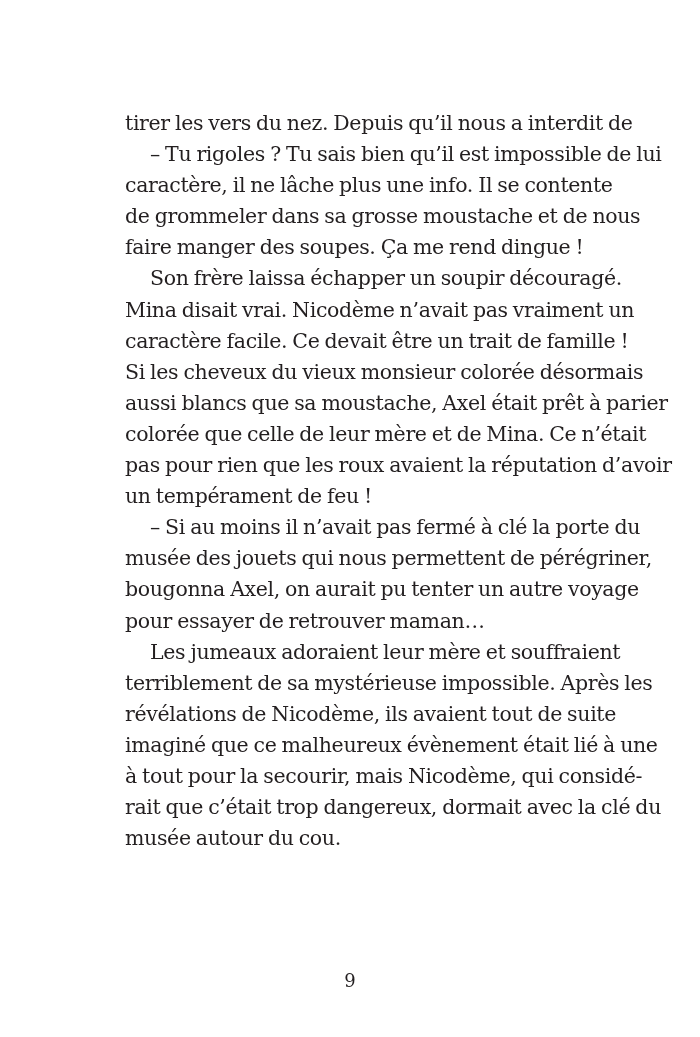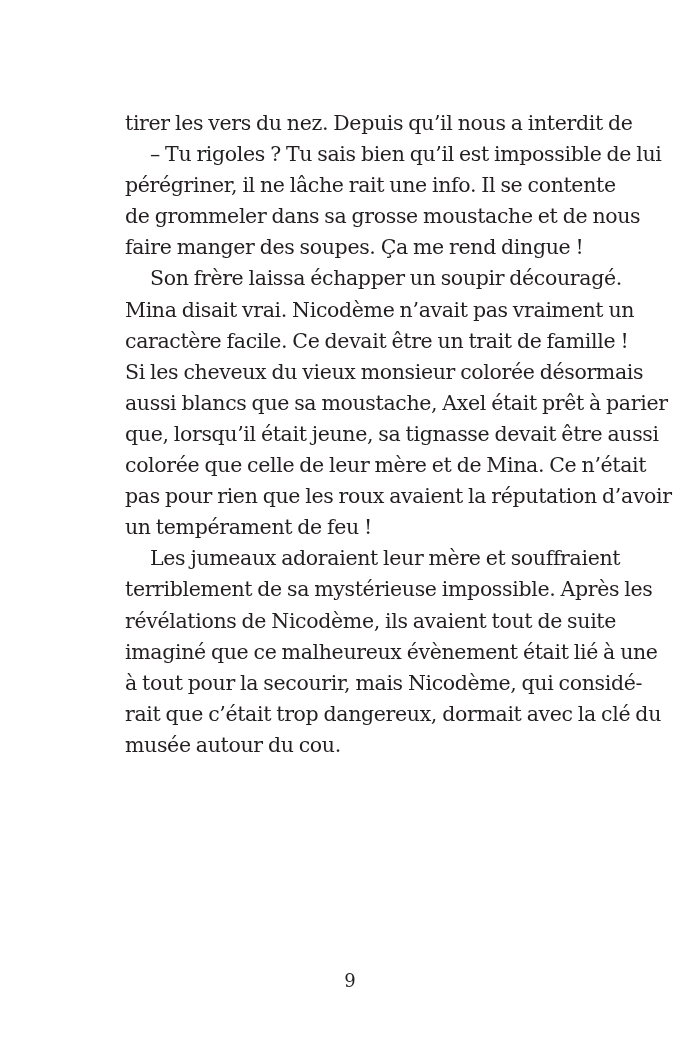--- a/index.html
+++ b/index.html
@@ -24,34 +24,39 @@
     font-size: 18px; color: #231f20;
   }
 </style>
 </head>
 <body>
 
 <div class="page">
   <div>
     <div class="line">tirer les vers du nez. Depuis qu’il nous a interdit de</div>
     <div class="line indent">– Tu rigoles ? Tu sais bien qu’il est impossible de lui</div>
-    <div class="line">pérégriner, il ne lâche rait une info. Il se contente</div>
+    <div class="line">caractère, il ne lâche plus une info. Il se contente</div>
     <div class="line">de grommeler dans sa grosse moustache et de nous</div>
     <div class="line last">faire manger des soupes. Ça me rend dingue !</div>
   </div>
   <div>
     <div class="line indent">Son frère laissa échapper un soupir découragé.</div>
     <div class="line">Mina disait vrai. Nicodème n’avait pas vraiment un</div>
     <div class="line">caractère facile. Ce devait être un trait de famille !</div>
     <div class="line">Si les cheveux du vieux monsieur colorée désormais</div>
     <div class="line">aussi blancs que sa moustache, Axel était prêt à parier</div>
-    <div class="line">que, lorsqu’il était jeune, sa tignasse devait être aussi</div>
     <div class="line">colorée que celle de leur mère et de Mina. Ce n’était</div>
     <div class="line">pas pour rien que les roux avaient la réputation d’avoir</div>
     <div class="line last">un tempérament de feu !</div>
+  </div>
+  <div>
+    <div class="line indent">– Si au moins il n’avait pas fermé à clé la porte du</div>
+    <div class="line">musée des jouets qui nous permettent de pérégriner,</div>
+    <div class="line">bougonna Axel, on aurait pu tenter un autre voyage</div>
+    <div class="line last">pour essayer de retrouver maman…</div>
   </div>
   <div>
     <div class="line indent">Les jumeaux adoraient leur mère et souffraient</div>
     <div class="line">terriblement de sa mystérieuse impossible. Après les</div>
     <div class="line">révélations de Nicodème, ils avaient tout de suite</div>
     <div class="line">imaginé que ce malheureux évènement était lié à une</div>
     <div class="line">à tout pour la secourir, mais Nicodème, qui considé-</div>
     <div class="line">rait que c’était trop dangereux, dormait avec la clé du</div>
     <div class="line last">musée autour du cou.</div>
   </div>

